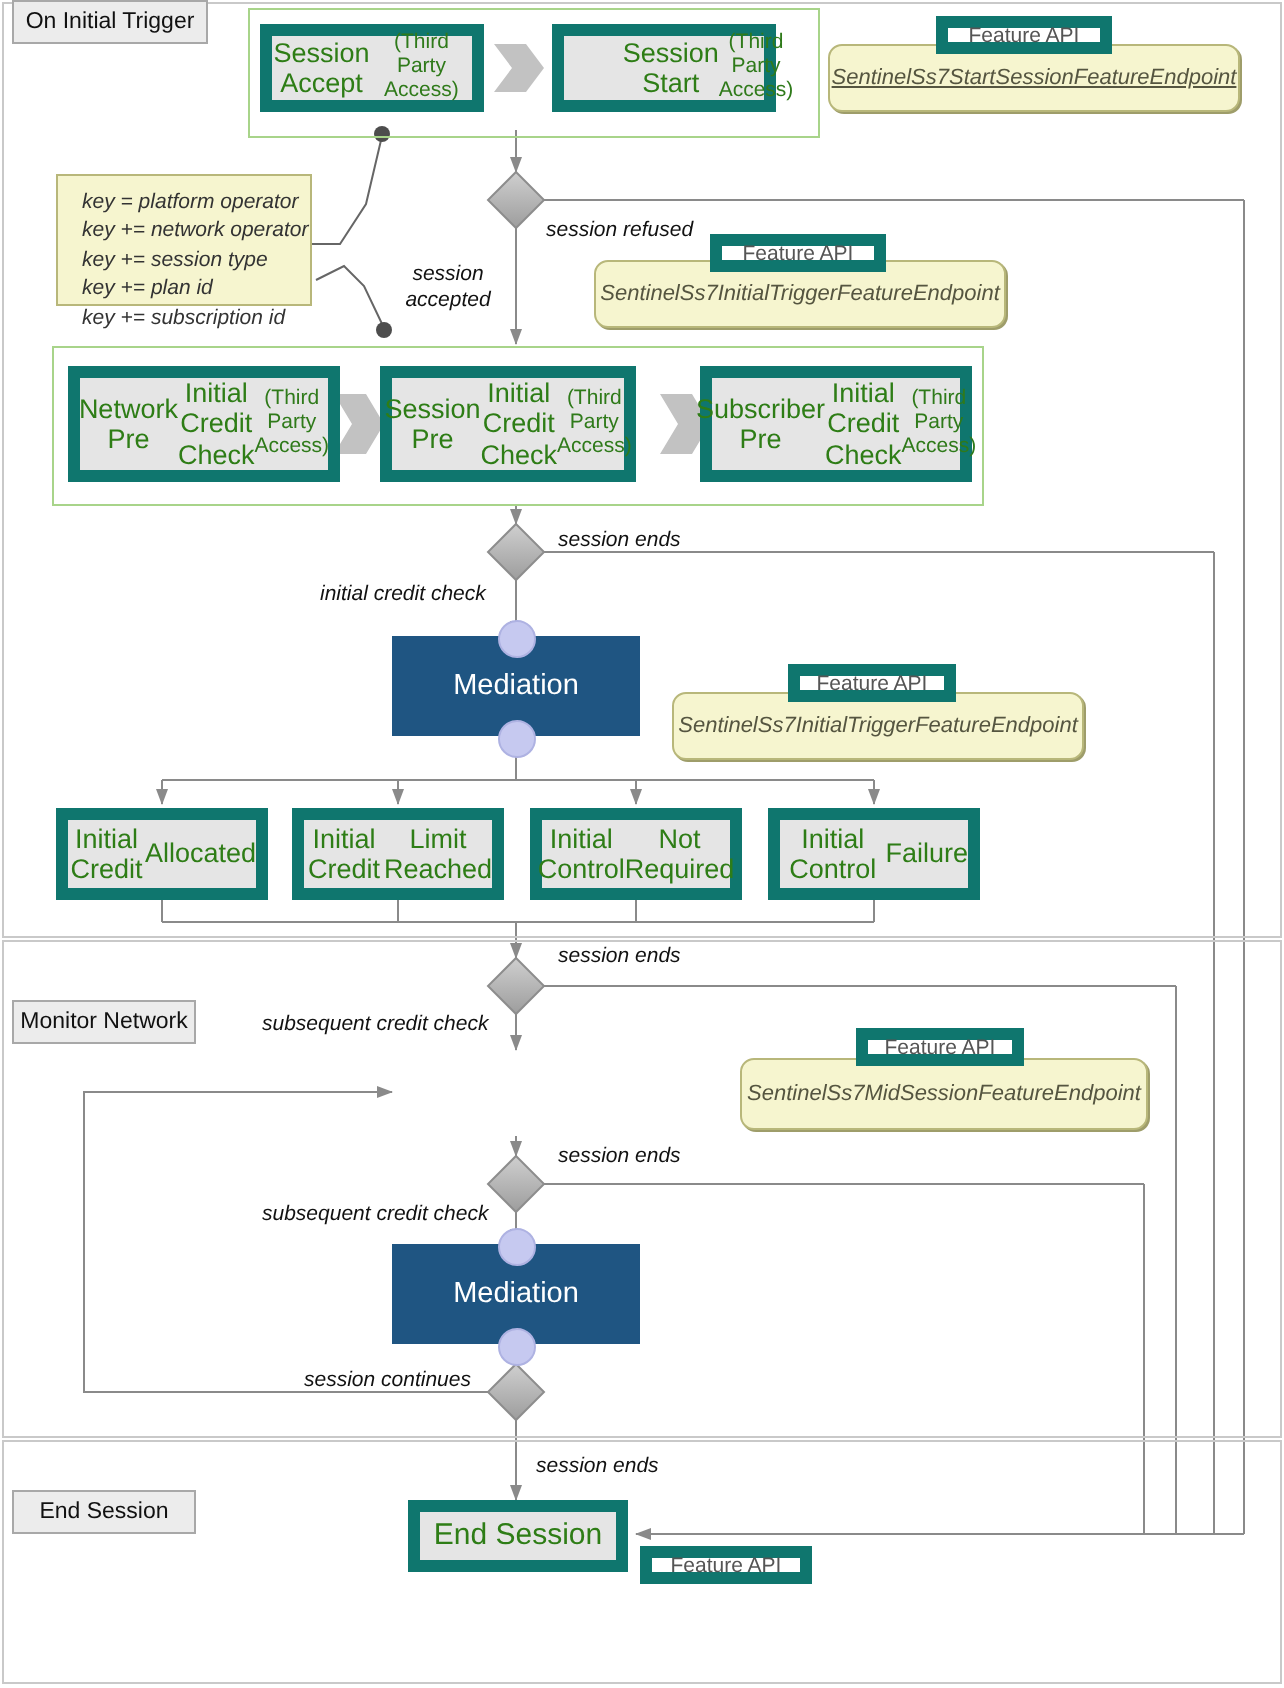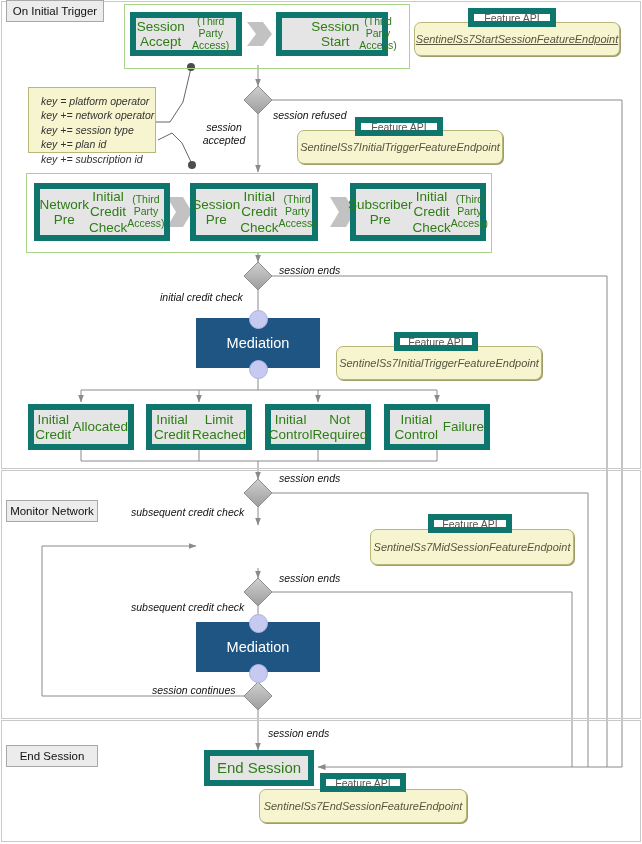--- a/index.html
+++ b/index.html
@@ -175,21 +175,21 @@
 
   <div class="abs keynote" style="left:28px;top:87px;width:128px;height:66px;">
     <div>key = platform operator</div>
     <div>key += network operator</div>
     <div>key += session type</div>
     <div>key += plan id</div>
     <div>key += subscription id</div>
   </div>
 
   <div class="abs elabel" style="left:273px;top:86px;margin-top:23px;">session refused</div>
-  <div class="abs elabel two" style="left:198px;top:121px;width:52px;font-style:italic;">
+  <div class="abs elabel two" style="left:198px;top:131px;width:52px;font-style:italic;">
     <div>session</div>
     <div>accepted</div>
   </div>
 
   <div class="abs note" style="left:297px;top:130px;width:206px;height:34px;">
     <span>SentinelSs7InitialTriggerFeatureEndpoint</span>
   </div>
   <div class="abs note-tab" style="left:355px;top:117px;width:88px;height:19px;">Feature API</div>
 
   <div class="abs grp" style="left:26px;top:173px;width:466px;height:80px;"></div>
@@ -262,18 +262,15 @@
   <div class="pin" style="left:249px;top:664px;"></div>
 
   <div class="abs elabel" style="left:152px;top:684px;">session continues</div>
 
   <div class="abs elabel" style="left:268px;top:727px;">session ends</div>
 
   <div class="abs act one-line" style="left:204px;top:750px;width:110px;height:36px;">
     <span class="t1">End Session</span>
   </div>
 
-  <div class="abs note" style="left:259px;top:789px;width:208px;height:34px;">
-    <span>SentinelSs7EndSessionFeatureEndpoint</span>
-  </div>
   <div class="abs note-tab" style="left:320px;top:773px;width:86px;height:19px;">Feature API</div>
 
 </div>
 
 </body></html>

